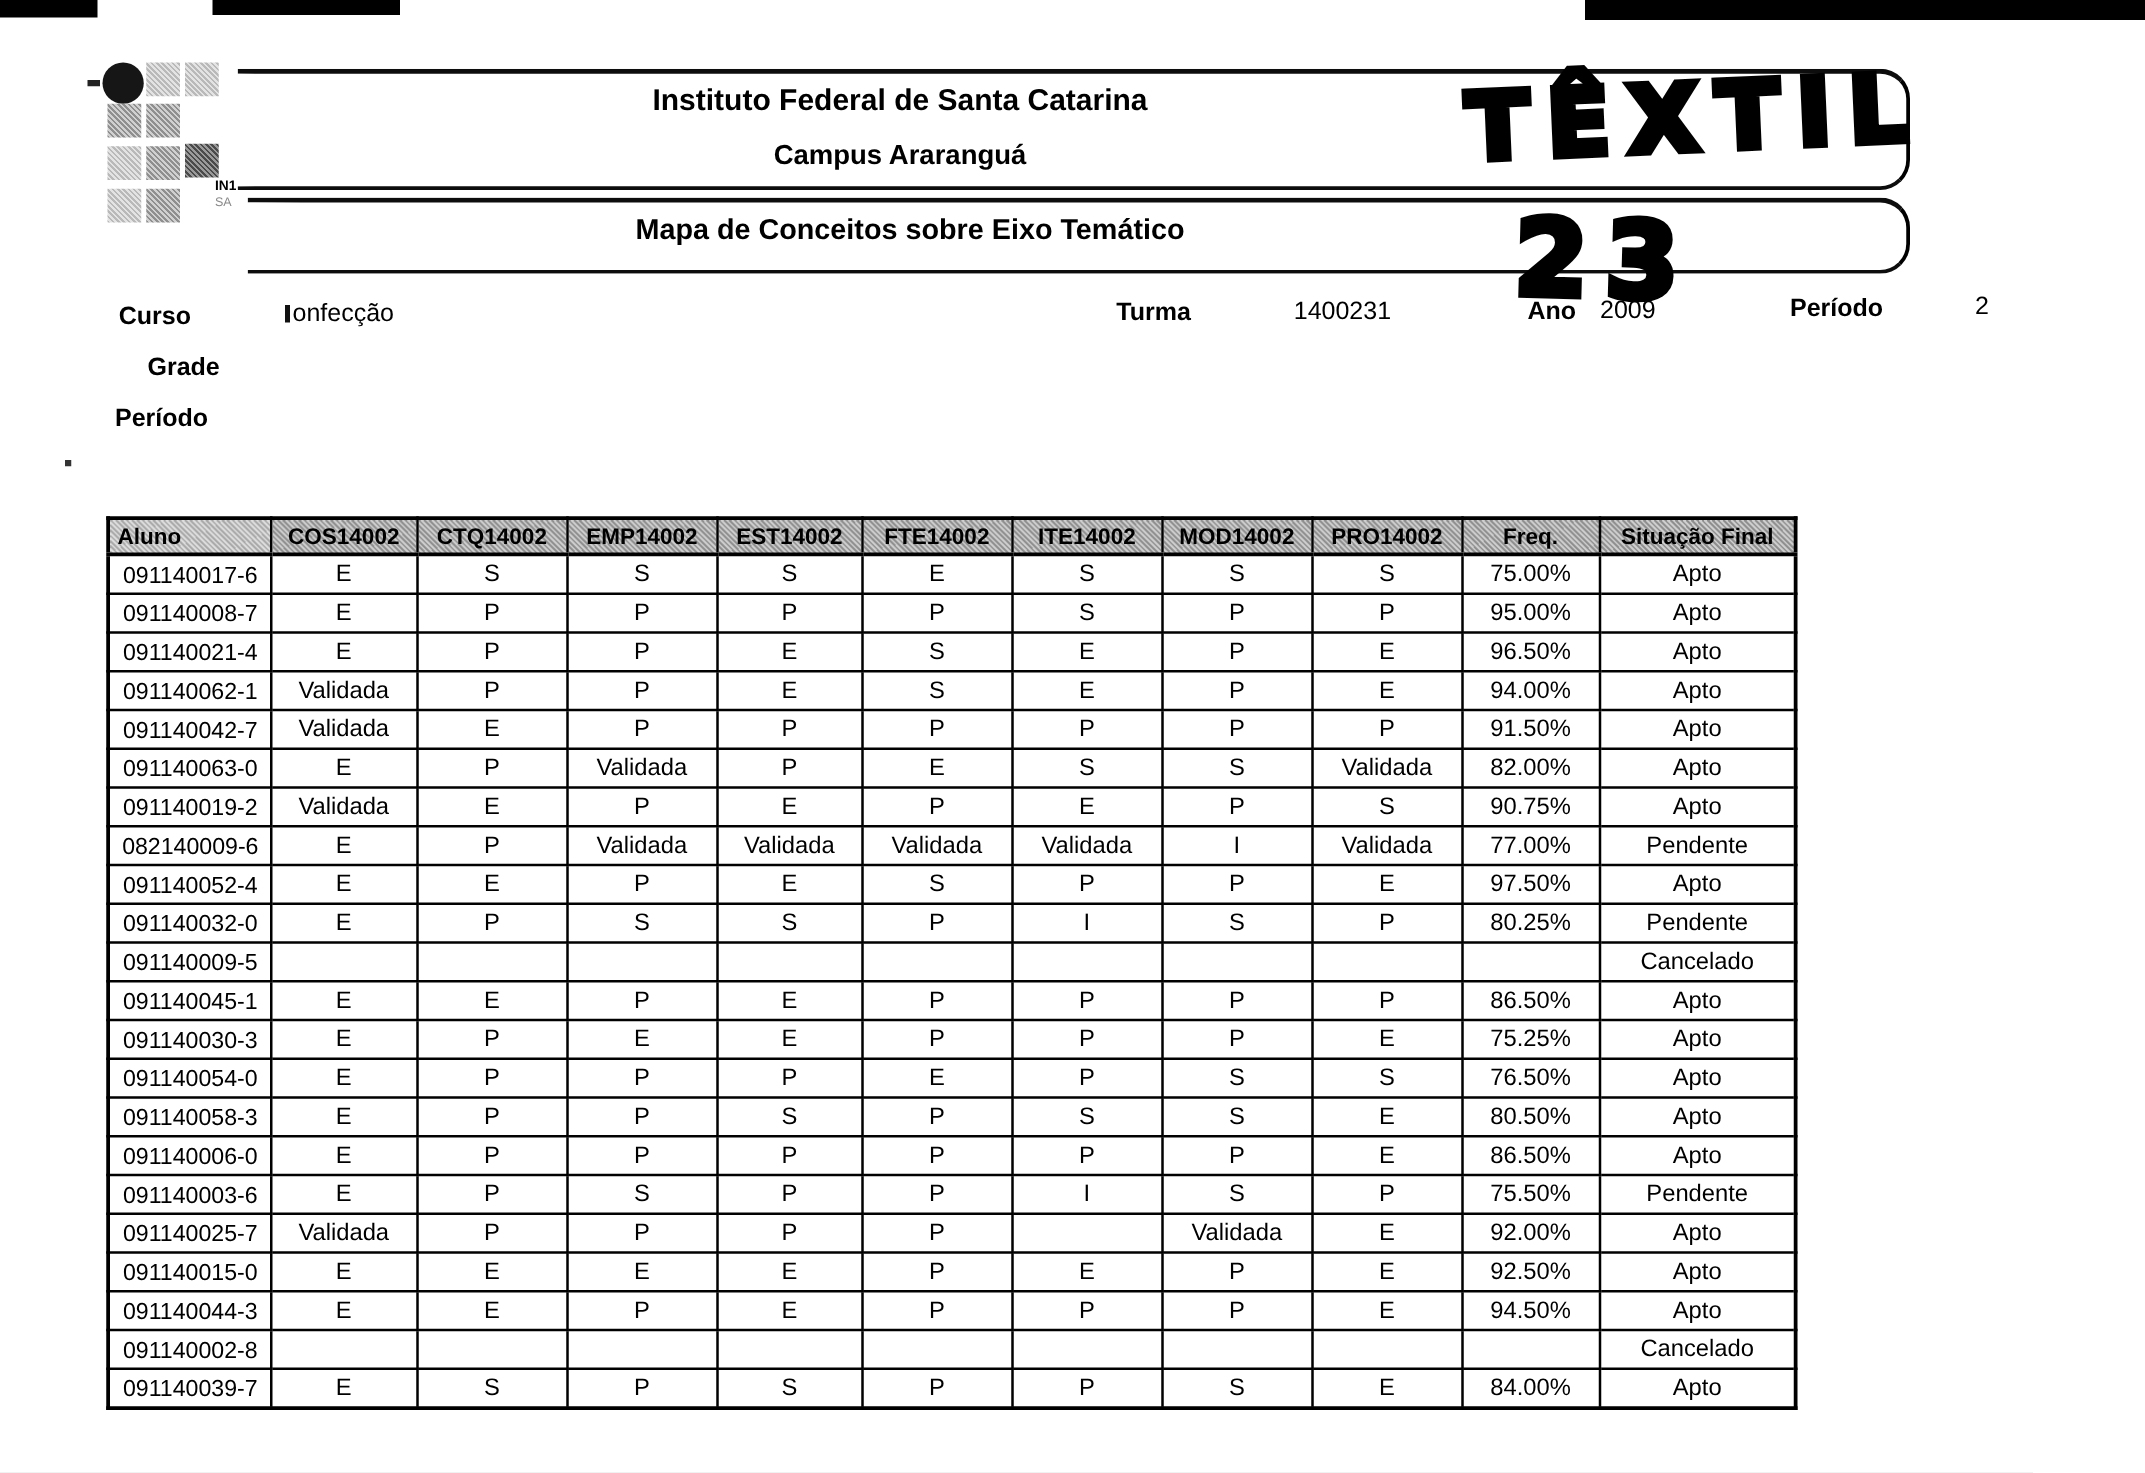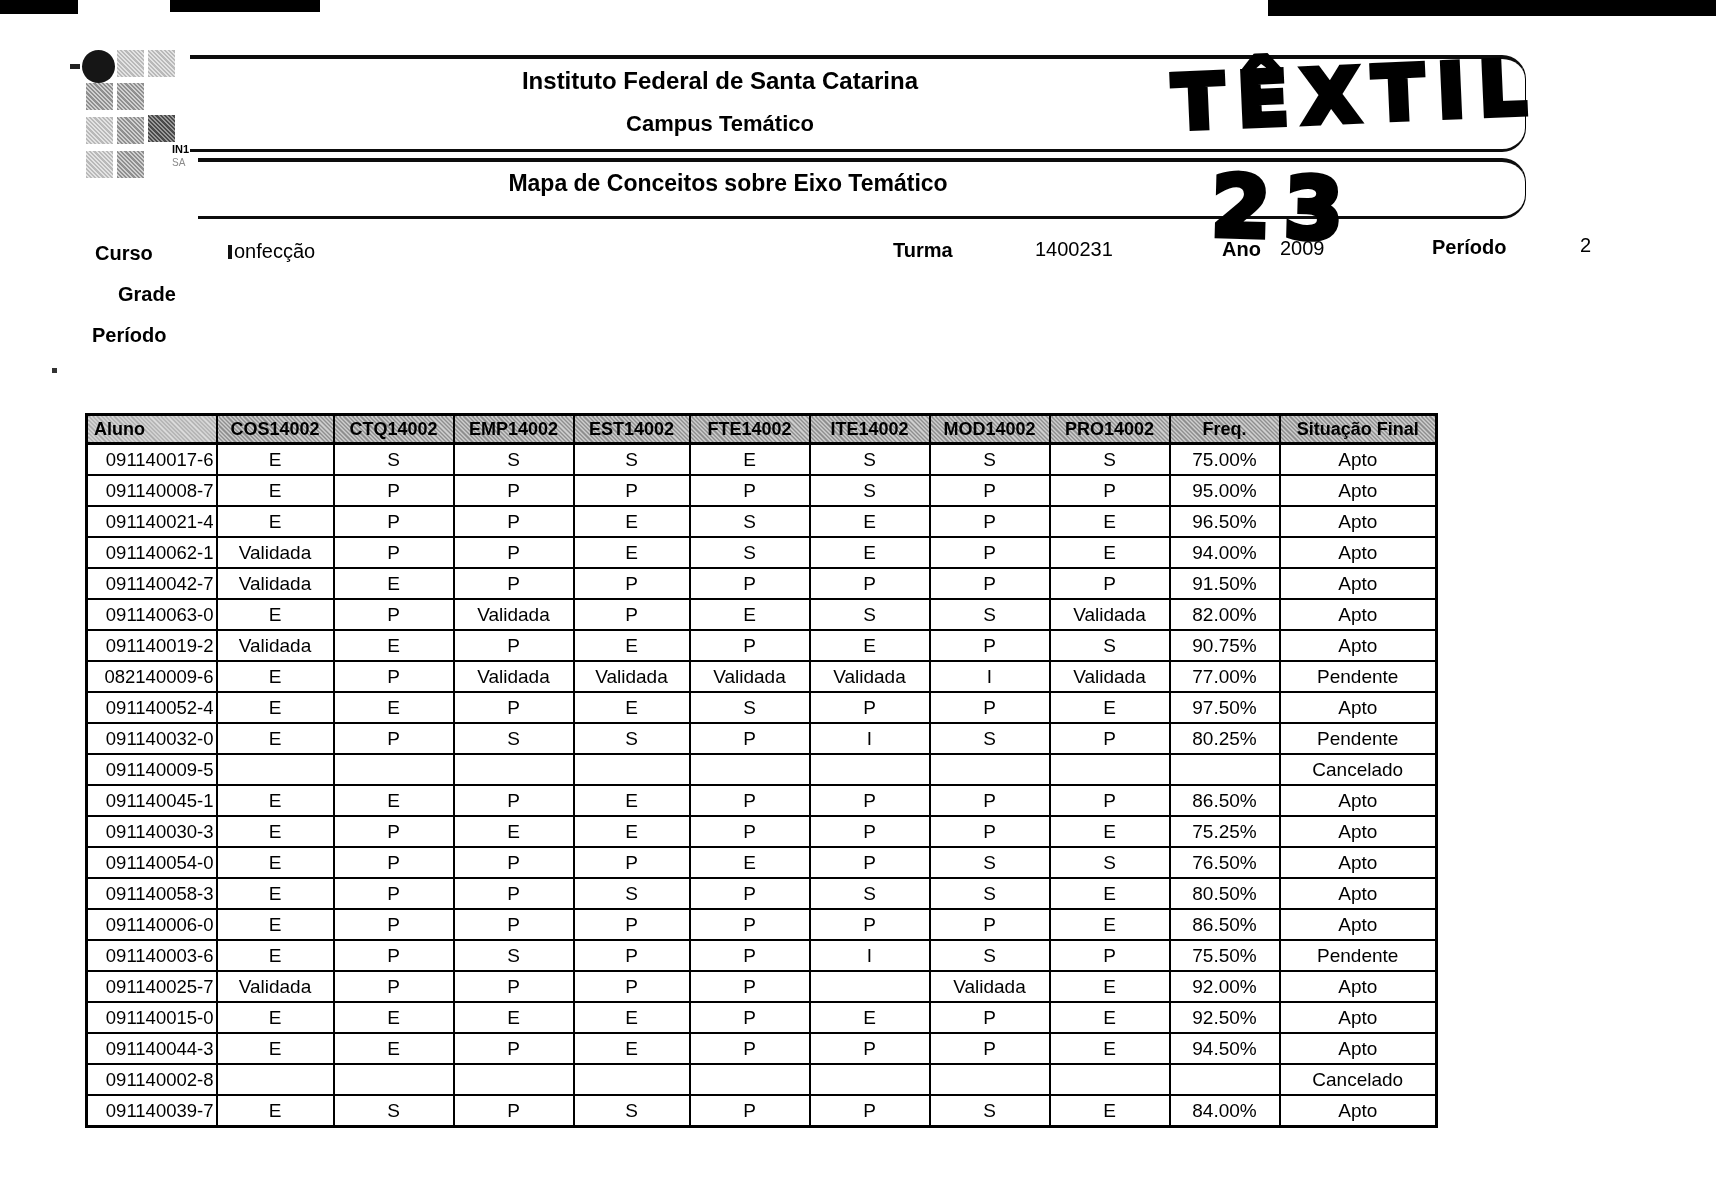--- a/index.html
+++ b/index.html
@@ -22,21 +22,21 @@
   .dither-med   { background:repeating-linear-gradient(45deg,#8f8f8f 0 1.5px,#d0d0d0 1.5px 3px); }
   .dither-dark  { background:repeating-linear-gradient(45deg,#4a4a4a 0 1.5px,#9a9a9a 1.5px 3px); }
   #logo-circle { position:absolute; left:-2px; top:2px; width:33px; height:33px;
                  background:#161616; border-radius:50%; }
   #logo-dash { position:absolute; left:-14px; top:16px; width:10px; height:5px; background:#222; }
   #logo-caption { position:absolute; left:172px; top:143px; width:40px; line-height:13px;
                   font-size:11px; font-weight:bold; }
   #logo-caption .dim { color:#8a8a8a; font-weight:normal; font-size:10px; }
 
   
-  .hbox { position:absolute; border-top:4px solid #0d0d0d; border-right:1px solid #000000;
+  .hbox { position:absolute; border-top:4px solid #0d0d0d; border-right:3px solid #000000;
           border-bottom:3px solid #0d0d0d; border-radius:0 24px 24px 0; }
   #box-institution { left:190px; top:55px;  width:1335px; height:90px; }
   #box-title       { left:198px; top:158px; width:1327px; height:54px; }
   .center-band { position:absolute; left:0; width:1060px; text-align:center; }
   #institution-name { top:8px;  font-size:24px; font-weight:bold; }
   #campus-name      { top:52px; font-size:22px; font-weight:bold; }
   #doc-title        { top:8px; font-size:23px; font-weight:bold; }
 
   
   #handwritten {
@@ -75,21 +75,21 @@
   table.grades thead th {
     height:26px; line-height:26px; font-size:18px; font-weight:bold;
     background:repeating-linear-gradient(45deg,#8e8e8e 0 1.5px,#cfcfcf 1.5px 3px);
     border-bottom:3px solid #000;
     margin-top:44px;
   }
   table.grades thead th.col-aluno {
     background:repeating-linear-gradient(45deg,#a8a8a8 0 1.5px,#dedede 1.5px 3px);
     text-align:left; padding-left:6px;
   }
-  table.grades td.col-aluno { text-align:right; padding-left:3px; font-size:18.5px; }
+  table.grades td.col-aluno { text-align:center; padding-left:3px; font-size:18.5px; }
 </style>
 </head>
 <body>
 
 <div id="page">
 
   <div id="artifact-bar-left" class="artifact"></div>
   <div id="artifact-bar-mid" class="artifact"></div>
   <div id="artifact-bar-right" class="artifact"></div>
   <div id="artifact-dot" class="artifact"></div>
@@ -107,21 +107,21 @@
     <div class="logo-sq dither-light" style="left:2px;   top:103px;"></div>
     <div class="logo-sq dither-med" style="left:33px;  top:103px;"></div>
   </div>
   <div id="logo-caption">
     <span>IN1</span><br>
     <span class="dim">SA</span>
   </div>
 
   <div id="box-institution" class="hbox">
     <div id="institution-name" class="center-band">Instituto Federal de Santa Catarina</div>
-    <div id="campus-name" class="center-band">Campus Temático</div>
+    <div id="campus-name" class="center-band">Campus Araranguá</div>
   </div>
 
   <div id="handwritten">
     <span>TÊXTIL</span><span class="hw-num">23</span>
   </div>
 
   <div id="box-title" class="hbox">
     <div id="doc-title" class="center-band">Mapa de Conceitos sobre Eixo Temático</div>
   </div>
 

